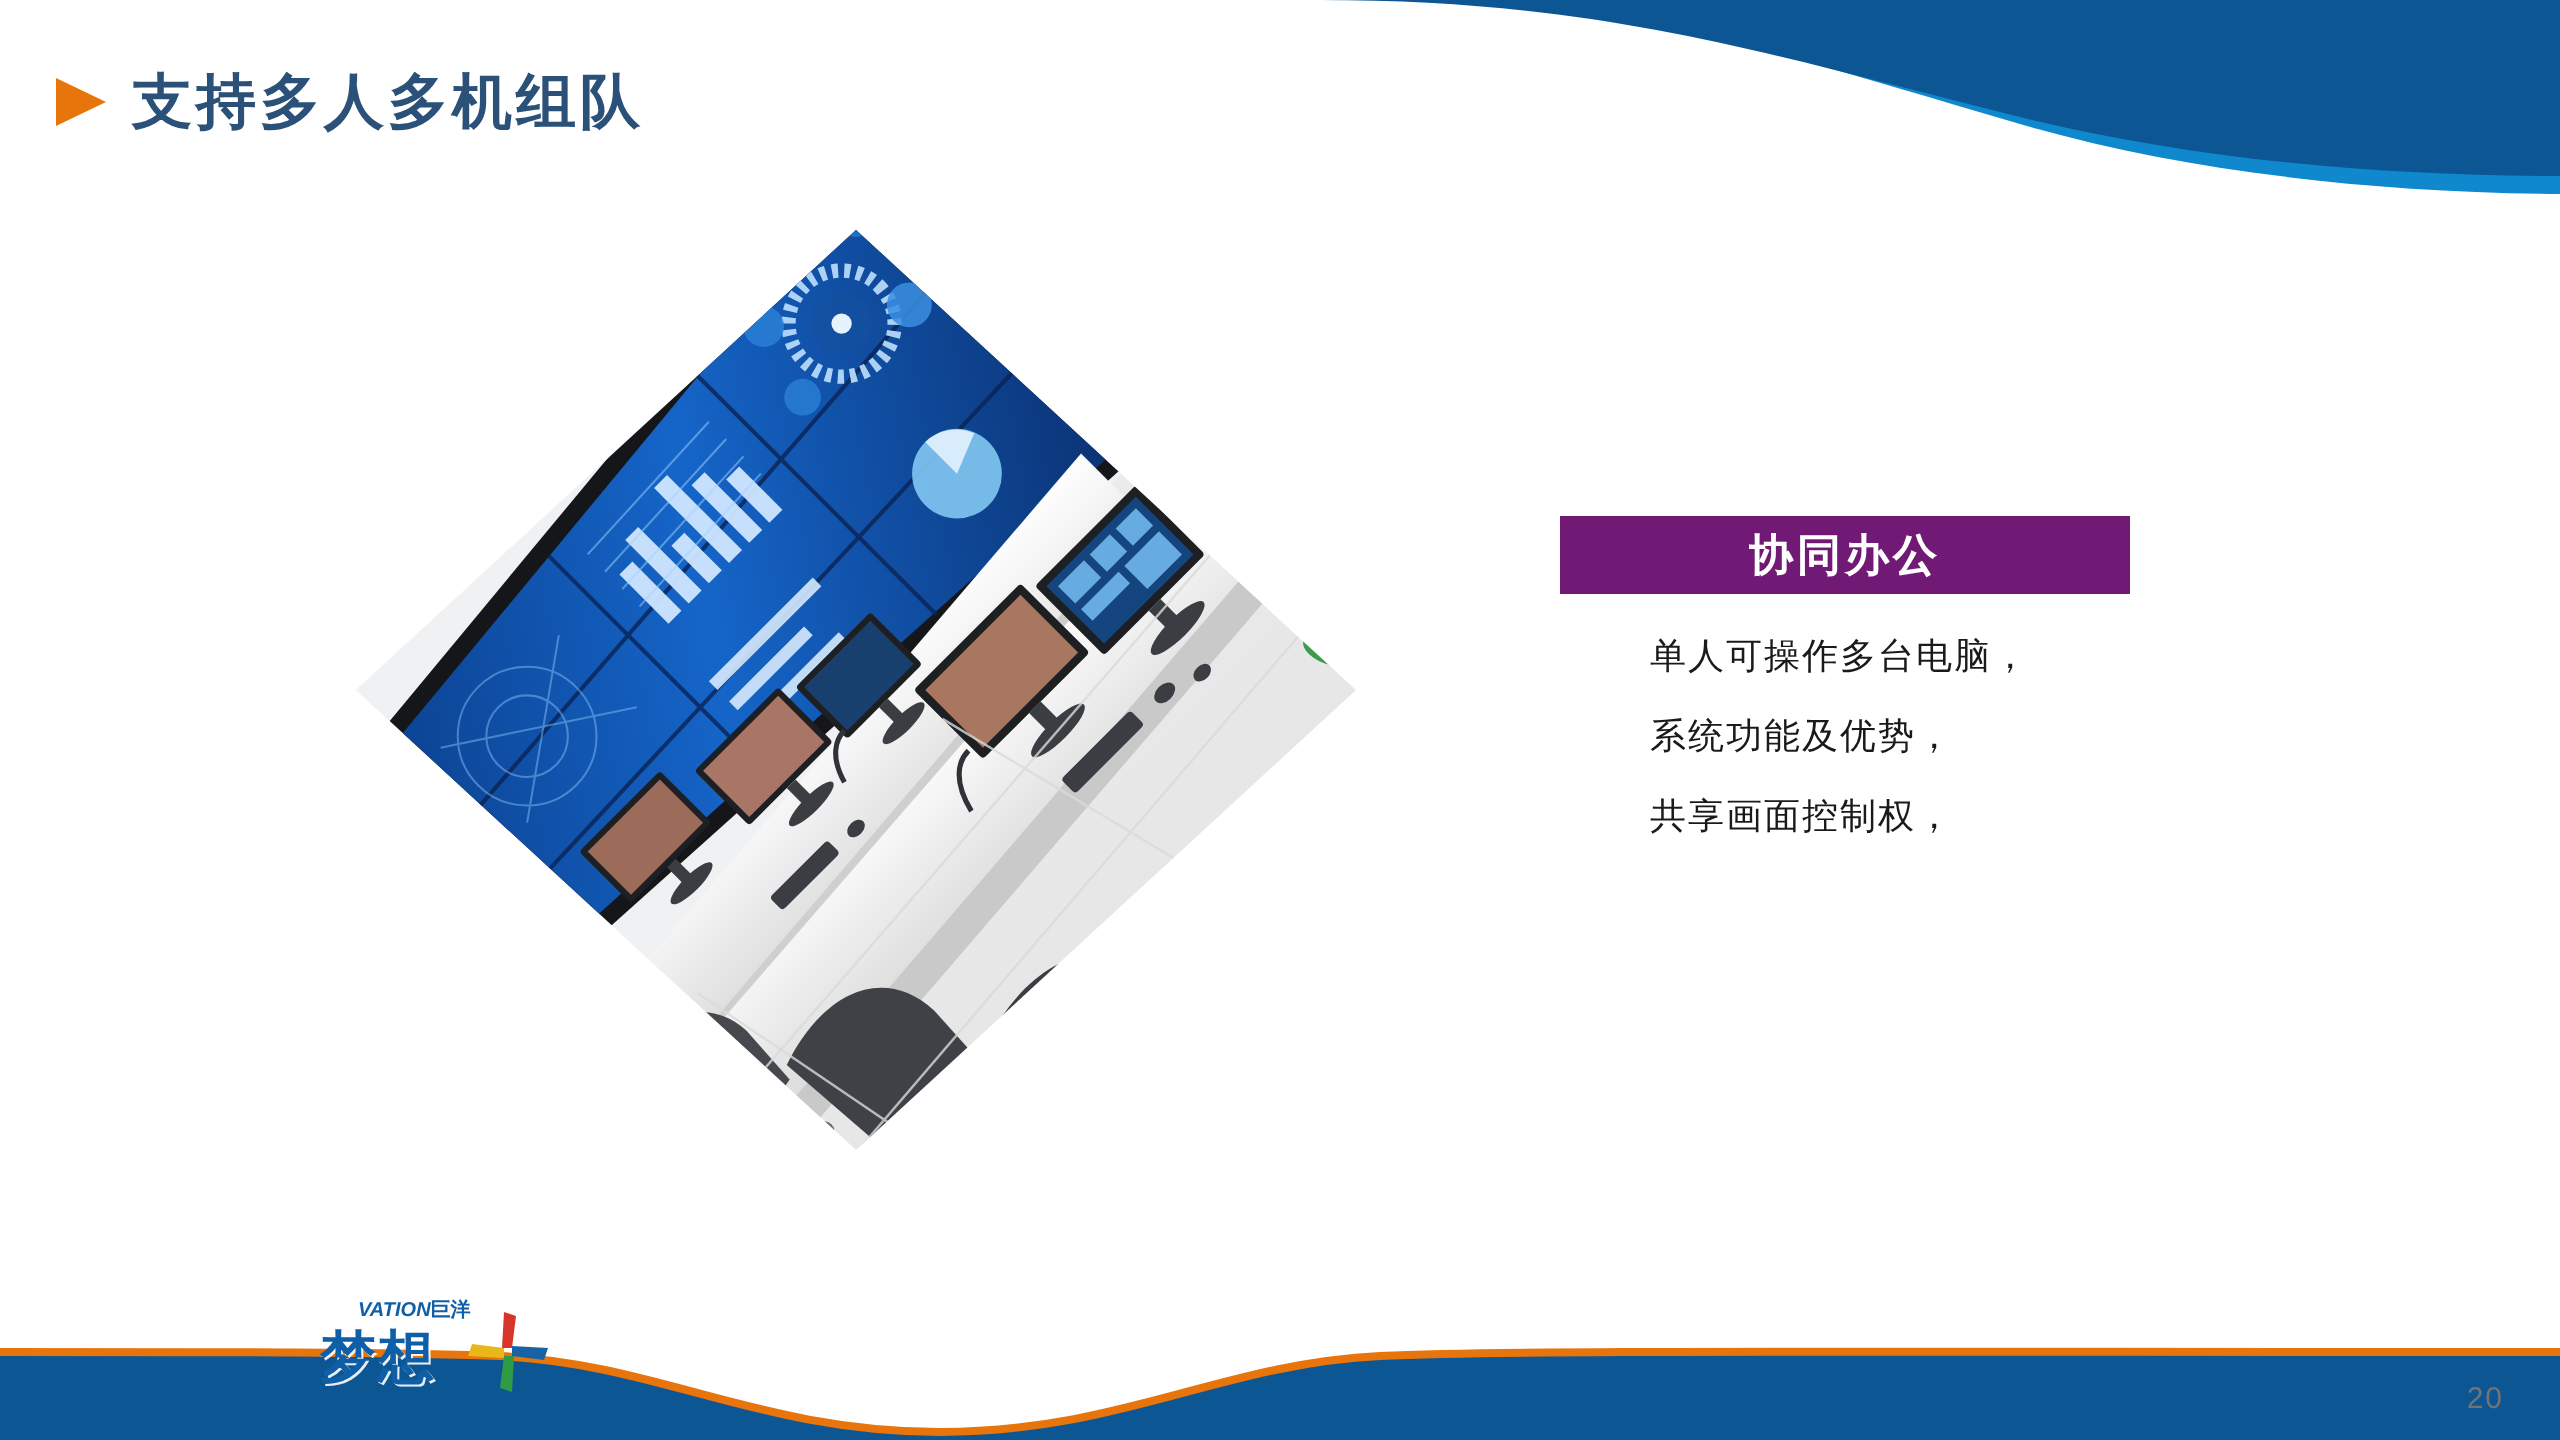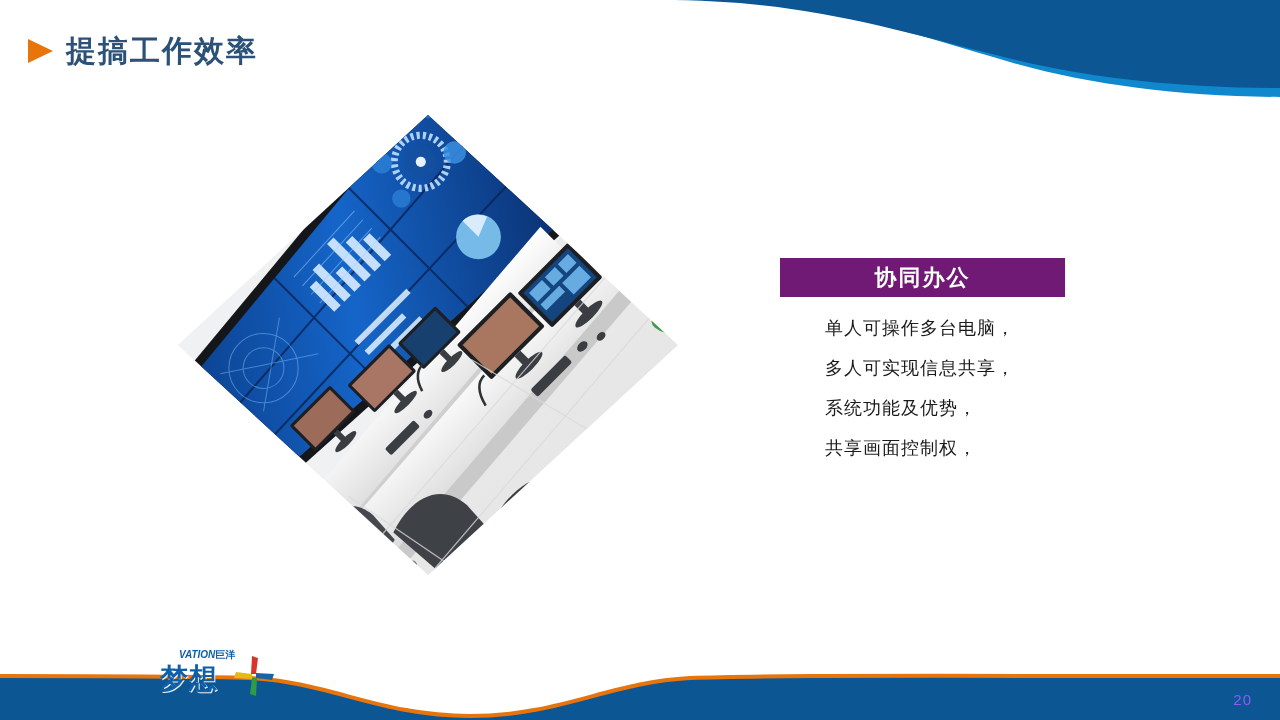--- a/index.html
+++ b/index.html
@@ -188,37 +188,37 @@
     left: 72px;
     top: 6px;
     width: 44px;
     height: 44px;
   }
   #page-number {
     position: absolute;
     right: 28px;
     top: 691px;
     font-size: 15px;
-    color: #8b5cf6;
+    color: #737373;
     letter-spacing: 1px;
   }
 </style>
 </head>
 <body>
 
 <div id="slide">
 
   <svg id="header-wave" viewBox="0 0 1280 120" preserveAspectRatio="none">
     <path d="M705,0 C820,2 900,30 1010,62 C1090,85 1180,96 1280,97 L1280,0 Z" fill="#0f88ce"></path>
     <path d="M660,0 C800,0 880,26 1000,56 C1085,78 1180,88 1280,88 L1280,0 Z" fill="#0d5694"></path>
   </svg>
 
 
   <div id="title-bullet"></div>
-  <div id="page-title">提搞工作效率</div>
+  <div id="page-title">支持多人多机组队</div>
 
   <div id="diamond-wrap">
     <div id="diamond-clip">
       <svg id="room-scene" viewBox="0 0 620 580" preserveAspectRatio="none">
         <defs>
           <linearGradient id="wallGrad" x1="0" y1="0" x2="1" y2="0.3">
             <stop offset="0%" stop-color="#0b3f8c"></stop>
             <stop offset="45%" stop-color="#1565c9"></stop>
             <stop offset="100%" stop-color="#0a2f6e"></stop>
           </linearGradient>
@@ -458,21 +458,20 @@
         </g>
       </svg>
     </div>
   </div>
 
   <div id="panel-header">
     <span>协同办公</span>
   </div>
   <div id="panel-body">
     <div class="panel-line">单人可操作多台电脑，</div>
-    <div class="panel-line">多人可实现信息共享，</div>
     <div class="panel-line">系统功能及优势，</div>
     <div class="panel-line">共享画面控制权，</div>
   </div>
 
   <svg id="footer-wave" viewBox="0 0 1280 100" preserveAspectRatio="none">
     <path d="M0,56 C120,56 190,56 250,58 C330,62 380,96 470,96 C560,96 610,62 690,58 C760,55 900,56 1280,56 L1280,100 L0,100 Z" fill="#0d5694"></path>
     <path d="M0,56 C120,56 190,56 250,58 C330,62 380,96 470,96 C560,96 610,62 690,58 C760,55 900,56 1280,56" fill="none" stroke="#e8740c" stroke-width="4"></path>
   </svg>
 
   <div id="footer-logo">

